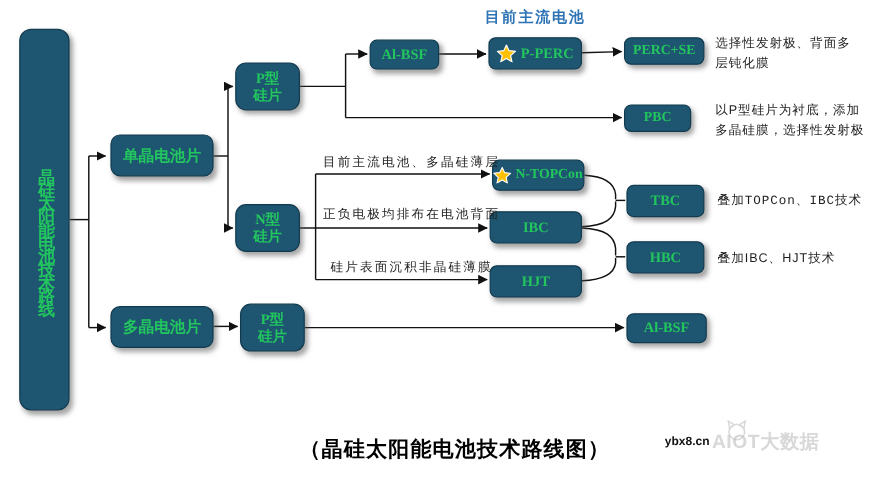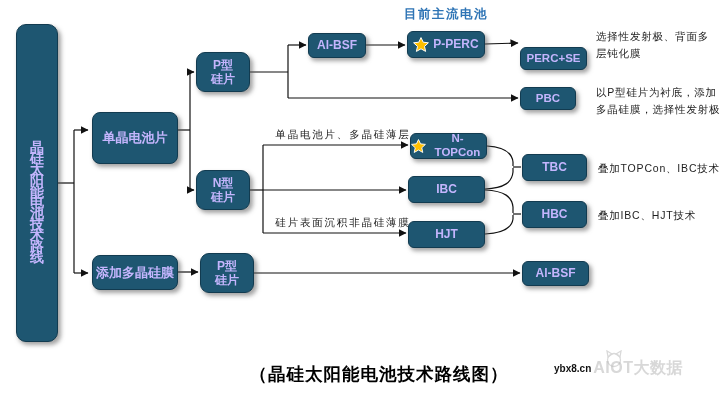--- a/index.html
+++ b/index.html
@@ -3,40 +3,40 @@
 <meta charset="utf-8">
 <style>
   html,body{margin:0;padding:0;background:#fff;}
   .canvas{
     position:relative;width:726px;height:400px;background:#fff;overflow:hidden;
     font-family:"Liberation Sans","DejaVu Sans",sans-serif;
   }
   .wires{position:absolute;left:0;top:0;z-index:1;}
   .node{
     position:absolute;z-index:2;box-sizing:border-box;
-    background:#1E5671;color:#c4b5fd;font-weight:700;
+    background:#1E5671;color:#22c55e;font-weight:700;
     display:flex;align-items:center;justify-content:center;text-align:center;
     border:1px solid #123B50;border-radius:6px;
     box-shadow:2.5px 3px 4px rgba(90,90,90,.55);
-    font-size:12px;line-height:1.2;
+    font-size:12px;line-height:1.2;font-family:Liberation Serif, serif;
   }
   .root{
     left:16px;top:24px;width:42px;height:318px;border-radius:10px;
     writing-mode:vertical-rl;text-orientation:upright;
     font-size:14px;letter-spacing:11px;padding-top:12px;
   }
-  .mono{left:92px;top:112px;width:86px;height:52px;font-size:13px;border-radius:8px;}
+  .mono{left:92px;top:112px;width:86px;height:35px;font-size:13px;border-radius:8px;}
   .poly{left:92px;top:255px;width:86px;height:35px;font-size:13px;border-radius:8px;}
   .wafer{width:54px;height:40px;border-radius:9px;padding:0 12px;font-size:12px;}
   .p-top{left:196px;top:52px;}
   .n-wafer{left:196px;top:170px;}
   .p-bottom{left:200px;top:253px;}
   .albsf-top{left:308px;top:33px;width:58px;height:25px;}
   .pperc{left:407px;top:31px;width:78px;height:27px;gap:4px;}
-  .percse{left:520px;top:31px;width:67px;height:23px;font-size:11.5px;margin-top:16px;}
+  .percse{left:520px;top:31px;width:67px;height:23px;font-size:11.5px;}
   .pbc{left:520px;top:87px;width:56px;height:23px;font-size:11.5px;}
   .ntopcon{left:410px;top:133px;width:77px;height:26px;font-size:11.5px;gap:3px;}
   .ibc{left:408px;top:176px;width:77px;height:27px;}
   .hjt{left:408px;top:221px;width:77px;height:27px;}
   .tbc{left:522px;top:154px;width:65px;height:27px;}
   .hbc{left:522px;top:201px;width:65px;height:27px;}
   .albsf-bottom{left:522px;top:261px;width:67px;height:25px;}
   .star{flex:0 0 auto;}
   .mainstream{
     position:absolute;z-index:2;left:396px;top:6px;width:100px;text-align:center;
@@ -48,21 +48,21 @@
   }
   .lbl-tunnel{left:263px;top:128px;width:160px;}
   .lbl-electrodes{left:258px;top:172px;width:170px;}
   .lbl-amorphous{left:263px;top:216px;width:160px;}
   .note{
     position:absolute;z-index:2;color:#1e1e1e;font-size:10.5px;
     letter-spacing:0.8px;line-height:1.6;
   }
   .note-percse{left:596px;top:28px;width:124px;}
   .note-pbc{left:596px;top:84px;width:127px;}
-  .note-tbc{left:598px;top:160px;width:128px;}
+  .note-tbc{left:598px;top:160px;width:128px;font-family:Liberation Mono, monospace;}
   .note-hbc{left:598px;top:207px;width:128px;}
   .caption{
     position:absolute;z-index:2;left:0;top:362px;width:726px;text-align:center;
     color:#000;font-weight:700;font-size:17.5px;letter-spacing:1px;padding-left:16px;
   }
   .watermark{
     position:absolute;z-index:2;left:554px;top:358px;display:flex;align-items:center;
   }
   .wm-site{color:#111;font-weight:700;font-size:10px;position:relative;}
   .wm-cat{position:absolute;left:50px;top:-8px;opacity:.55;}
@@ -116,21 +116,21 @@
       <path d="M178,272 H198" marker-end="url(#ah)"></path>
       <path d="M254,273 H520" marker-end="url(#ah)"></path>
     </g>
   </svg>
 
   <div class="mainstream">目前主流电池</div>
 
   <div class="node root">晶硅太阳能电池技术路线</div>
 
   <div class="node mono">单晶电池片</div>
-  <div class="node poly">添加多晶硅膜</div>
+  <div class="node poly">多晶电池片</div>
 
   <div class="node wafer p-top">P型硅片</div>
   <div class="node wafer n-wafer">N型硅片</div>
   <div class="node wafer p-bottom">P型硅片</div>
 
   <div class="node albsf-top">Al-BSF</div>
 
   <div class="node pperc">
     <svg class="star" width="16" height="15" viewBox="0 0 16 15">
       <polygon points="8,0.6 10.2,5.2 15.4,5.8 11.5,9.4 12.6,14.4 8,11.8 3.4,14.4 4.5,9.4 0.6,5.8 5.8,5.2" fill="#FFC000" stroke="#fff" stroke-width="1"></polygon>
@@ -147,21 +147,22 @@
     <svg class="star" width="15" height="14" viewBox="0 0 16 15">
       <polygon points="8,0.6 10.2,5.2 15.4,5.8 11.5,9.4 12.6,14.4 8,11.8 3.4,14.4 4.5,9.4 0.6,5.8 5.8,5.2" fill="#FFC000" stroke="#fff" stroke-width="1"></polygon>
     </svg>
     <span>N-TOPCon</span>
   </div>
   <div class="node hjt">HJT</div>
   <div class="node tbc">TBC</div>
   <div class="node hbc">HBC</div>
   <div class="node albsf-bottom">Al-BSF</div>
 
-  <div class="edge-label lbl-tunnel">单晶电池片、多晶硅薄层</div>
+  <div class="edge-label lbl-tunnel">目前主流电池、多晶硅薄层</div>
+  <div class="edge-label lbl-electrodes">正负电极均排布在电池背面</div>
   <div class="edge-label lbl-amorphous">硅片表面沉积非晶硅薄膜</div>
 
   <div class="note note-percse">选择性发射极、背面多层钝化膜</div>
   <div class="note note-pbc">以P型硅片为衬底，添加多晶硅膜，选择性发射极</div>
   <div class="note note-tbc">叠加TOPCon、IBC技术</div>
   <div class="note note-hbc">叠加IBC、HJT技术</div>
 
   <div class="caption">（晶硅太阳能电池技术路线图）</div>
 
   <div class="watermark">

